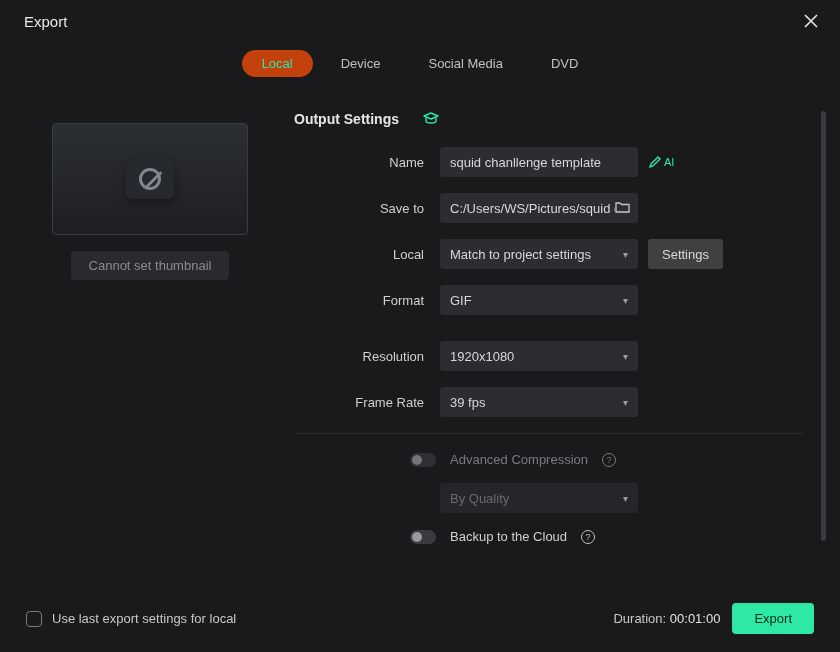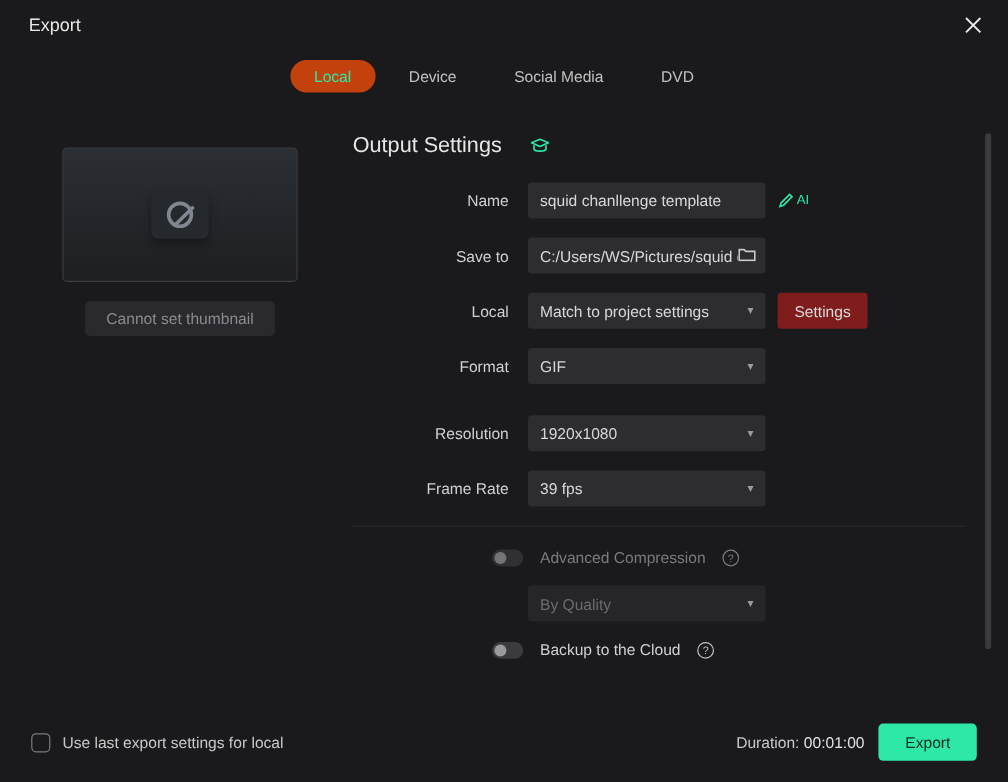--- a/index.html
+++ b/index.html
@@ -12,35 +12,35 @@
   .tab { padding: 6px 20px; border-radius: 14px; color: #c0c0c0; cursor: pointer; font-size: 13px; }
   .tab.active { background: #c2410c; color: #2ee8a5; }
   .body { flex: 1; display: flex; padding: 10px 28px 0 26px; gap: 0; overflow: hidden; position: relative; }
   .left { width: 248px; display: flex; flex-direction: column; align-items: center; padding-top: 22px; }
   .thumb { width: 196px; height: 112px; background: linear-gradient(180deg,#2b2e33,#1d1f22); border: 1px solid #3a3d42; border-radius: 4px; display: flex; align-items: center; justify-content: center; }
   .thumb-inner { width: 48px; height: 40px; background: #25282d; border-radius: 6px; display: flex; align-items: center; justify-content: center; box-shadow: 0 4px 8px rgba(0,0,0,.3); }
   .noentry { width: 22px; height: 22px; border: 3px solid #828690; border-radius: 50%; position: relative; }
   .noentry::after { content:""; position:absolute; width: 3px; height: 22px; background:#828690; left: 9.5px; top: -2px; transform: rotate(45deg); }
   .thumb-btn { margin-top: 16px; background: #2a2a2e; color: #8a8a8f; padding: 7px 18px; border: none; border-radius: 4px; font-size: 13px; cursor: default; }
   .right { flex: 1; padding: 10px 8px 0 20px; overflow-y: auto; }
-  .section-head { display: flex; align-items: center; gap: 24px; color: #e6e6e6; font-size: 18px; margin-bottom: 20px; }
+  .section-head { display: flex; align-items: center; gap: 24px; color: #e6e6e6; font-size: 14px; margin-bottom: 20px; font-weight: bold; }
   .cap-icon { color: #2ee8a5; }
   .row { display: flex; align-items: center; margin-bottom: 16px; }
   .row-label { width: 146px; text-align: right; padding-right: 16px; color: #d0d0d2; font-size: 13px; }
   .row-label.sub { width: 146px; }
   .field { flex: 1; display: flex; align-items: center; gap: 10px; max-width: 320px; }
   .input, .select { background: #2c2c31; border: none; color: #d8d8da; padding: 7px 10px; border-radius: 3px; font-size: 13px; height: 30px; }
   .input { width: 198px; }
   .select { width: 198px; display: flex; align-items: center; justify-content: space-between; cursor: pointer; }
   .select.wide { width: 198px; }
   .select.disabled { background: #26262a; color: #6a6a6f; cursor: default; }
   .chev { font-size: 10px; color: #9a9a9f; }
   .ai-icon { color: #2ee8a5; cursor: pointer; display: flex; align-items: center; gap: 2px; font-size: 11px; }
   .folder-icon { color: #c8c8c8; cursor: pointer; }
-  .settings-btn { background: #7f1d1d; color: #d8d8da; border: none; padding: 7px 14px; border-radius: 3px; font-size: 13px; cursor: pointer; height: 30px; }
+  .settings-btn { background: #404040; color: #d8d8da; border: none; padding: 7px 14px; border-radius: 3px; font-size: 13px; cursor: pointer; height: 30px; }
   .path-field { background: #2c2c31; width: 198px; height: 30px; border-radius: 3px; display: flex; align-items: center; justify-content: space-between; padding: 0 8px 0 10px; color: #d8d8da; font-size: 13px; }
   .path-text { white-space: nowrap; overflow: hidden; }
   .radios { display: flex; gap: 18px; align-items: center; }
   .radio { display: flex; align-items: center; gap: 6px; cursor: pointer; font-size: 13px; }
   .radio-circle { width: 14px; height: 14px; border: 2px solid #8a8a8f; border-radius: 50%; display: flex; align-items: center; justify-content: center; }
   .radio.sel .radio-circle { border-color: #2ee8a5; }
   .radio.sel .radio-dot { width: 6px; height: 6px; background: #2ee8a5; border-radius: 50%; }
   .radio.sel { color: #2ee8a5; }
   .divider { border: none; border-top: 1px solid #2a2a2e; margin: 14px 0 18px 0; }
   .toggle-row { display: flex; align-items: center; gap: 14px; margin-left: 116px; margin-bottom: 16px; }

